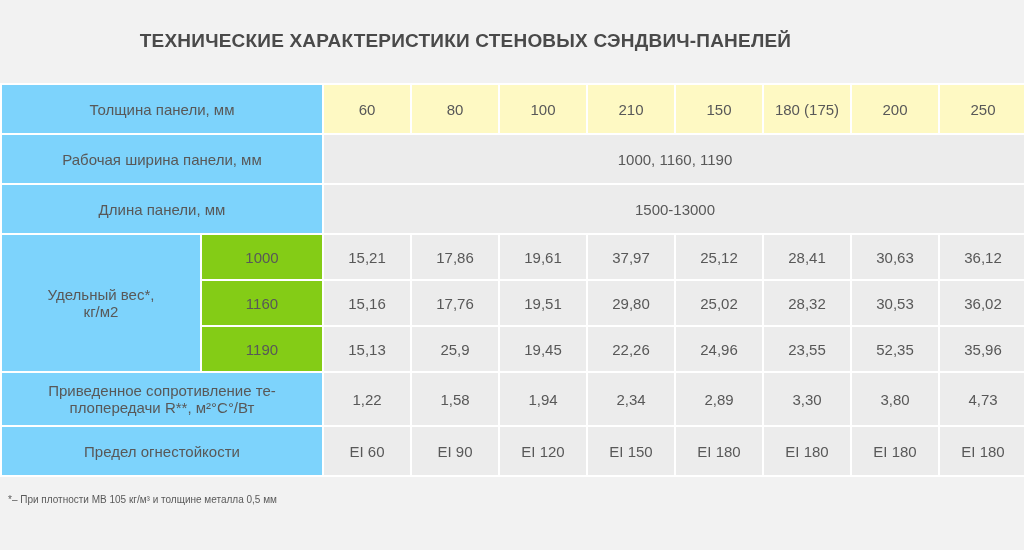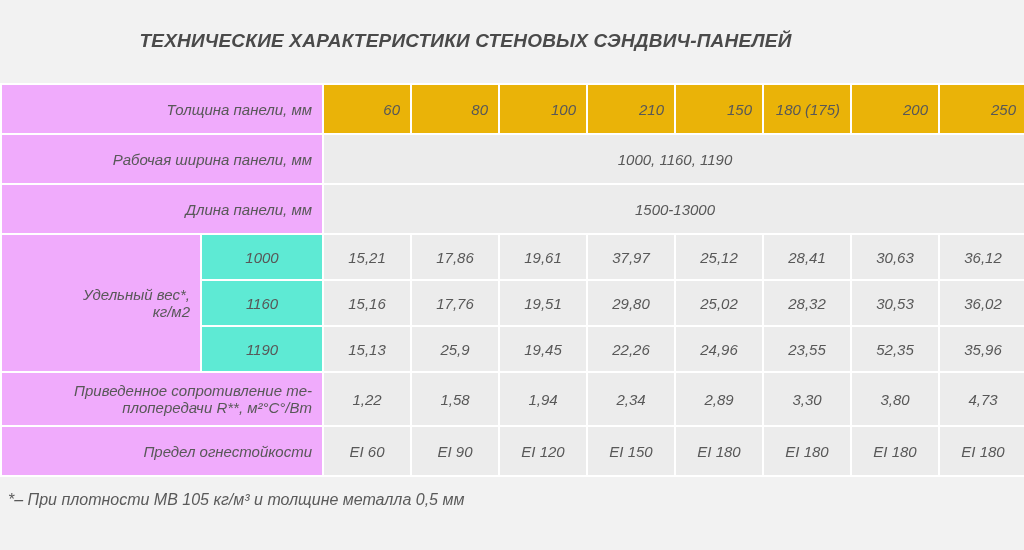--- a/index.html
+++ b/index.html
@@ -12,21 +12,20 @@
     height: 550px;
     font-family: "Liberation Sans", sans-serif;
     color: #4d4d4d;
     overflow: hidden;
   }
   .page {
     width: 931px;
     height: 550px;
     position: relative;
     box-sizing: border-box;
-    font-style: italic;
   }
   .title {
     text-align: center;
     font-size: 19px;
     font-weight: bold;
     color: #4a4a4a;
     letter-spacing: 0.2px;
     padding-top: 30px;
     padding-bottom: 0;
   }
@@ -38,48 +37,48 @@
   }
   table.spec td {
     border: 2px solid #ffffff;
     font-size: 15px;
     color: #585858;
     padding: 0 10px;
     vertical-align: middle;
     box-sizing: border-box;
   }
   .lbl {
-    background: #f0abfc;
-    text-align: right;
+    background: #7dd3fc;
+    text-align: center;
     font-size: 15px;
     color: #555555;
   }
   .sublbl {
-    background: #5eead4;
+    background: #84cc16;
     text-align: center;
     font-size: 15px;
     color: #555555;
   }
   .val {
     background: #ececec;
     text-align: center;
   }
   .hdr {
-    background: #eab308;
-    text-align: right;
+    background: #fef9c3;
+    text-align: center;
   }
   .row-h-head { height: 50px; }
   .row-h-std  { height: 50px; }
   .row-h-wide { height: 46px; }
   .row-h-two  { height: 54px; }
 
   .notes {
     margin-top: 14px;
     padding-left: 8px;
-    font-size: 16px;
+    font-size: 10px;
     color: #5a5a5a;
     line-height: 17px;
   }
   .notes div { white-space: nowrap; }
 
   .c-lbl1 { width: 200px; }
   .c-lbl2 { width: 122px; }
   .c-data { width: 88px; }
 </style>
 </head>

